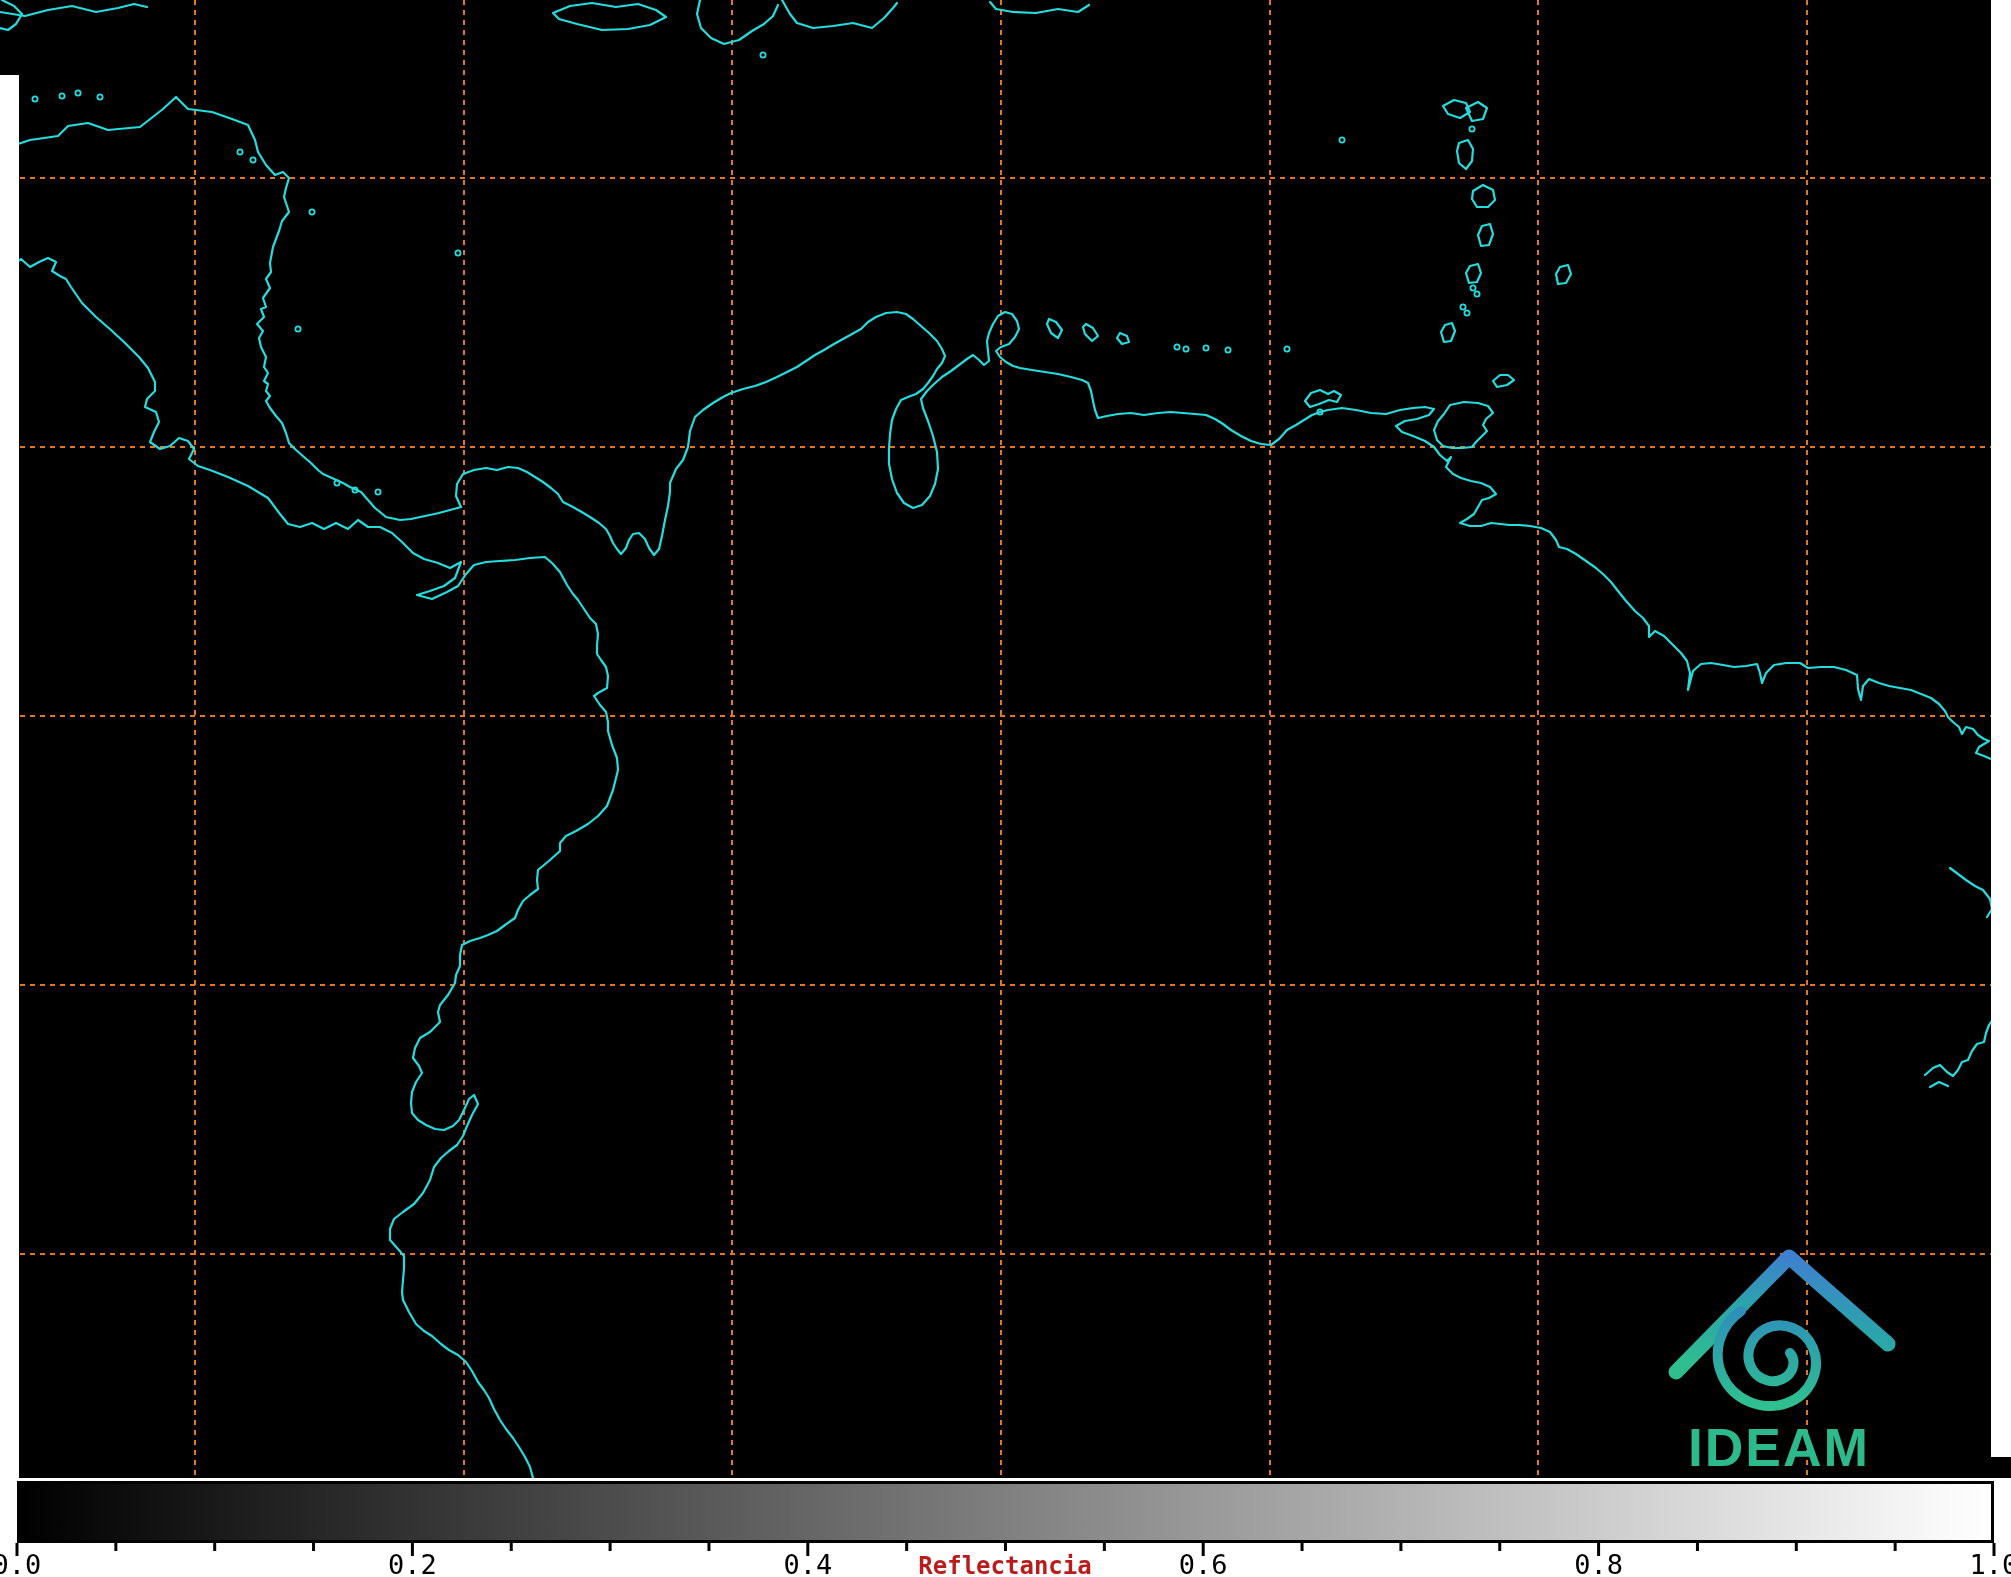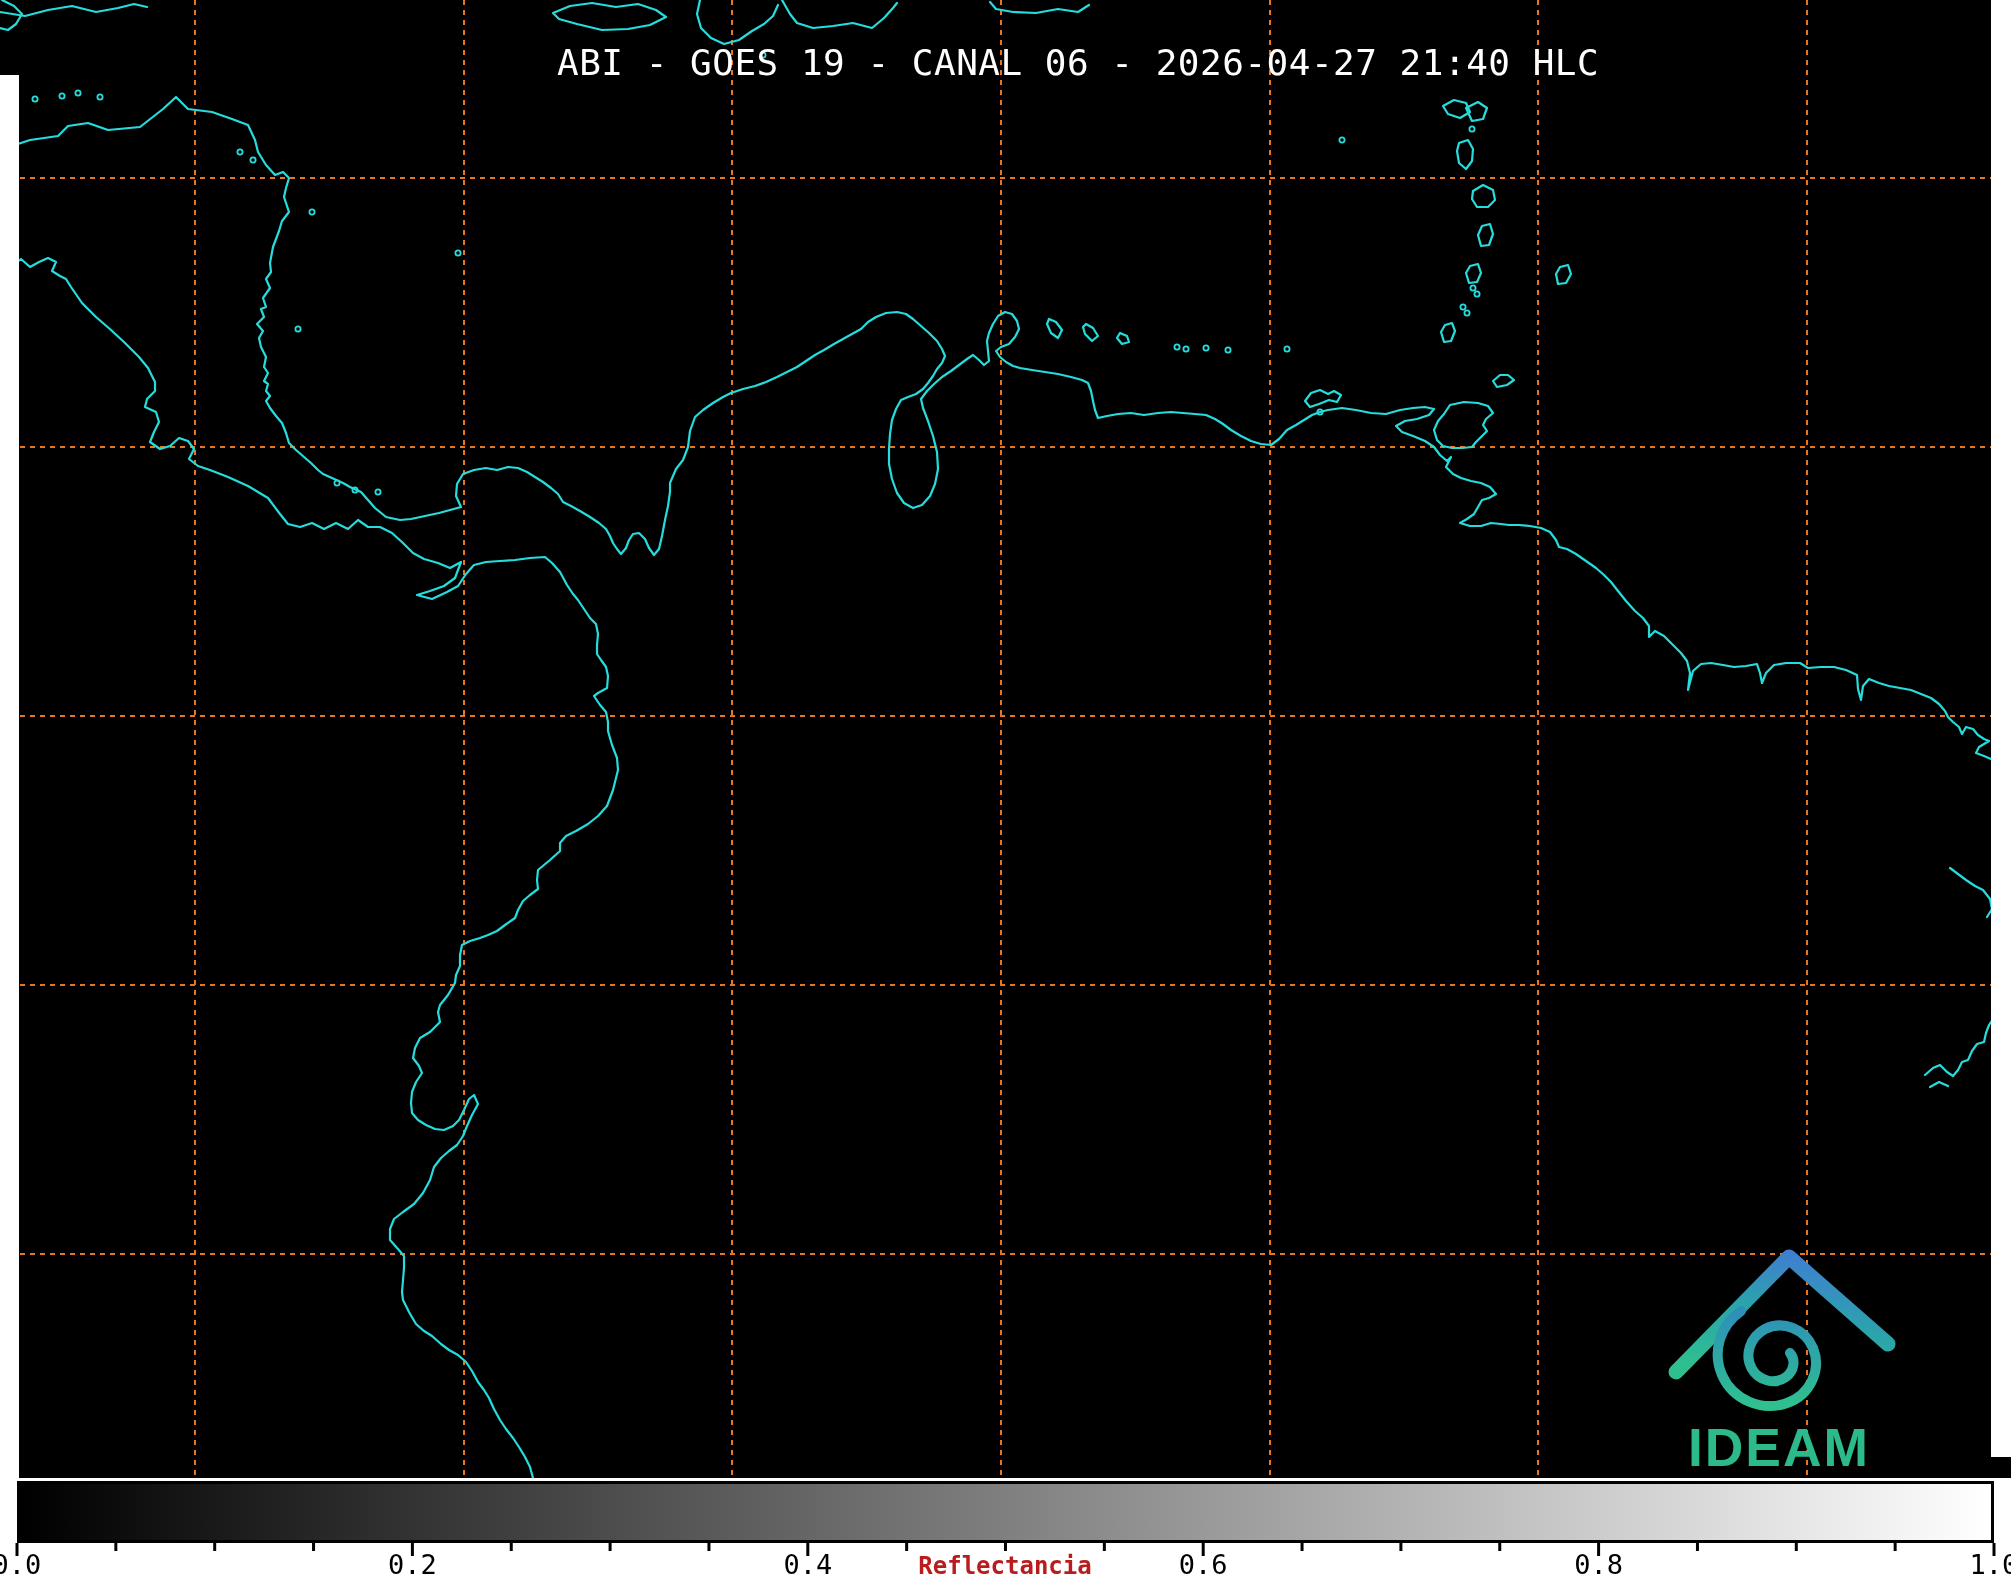--- a/index.html
+++ b/index.html
@@ -113,21 +113,20 @@
                C1733 1400 1762 1412 1787 1403
                C1810 1395 1822 1370 1813 1348
                C1805 1329 1783 1320 1765 1329
                C1750 1337 1744 1355 1752 1369
                C1759 1381 1775 1385 1786 1377
                C1794 1371 1796 1360 1790 1353" fill="none" stroke="url(#lg-spiral)" stroke-width="10" stroke-linecap="round"></path>
       <text x="1688" y="1466" font-family="Liberation Sans, sans-serif" font-size="54" font-weight="bold" letter-spacing="2" textLength="182" lengthAdjust="spacingAndGlyphs" fill="#2cb98b">IDEAM</text>
     </g>
   </svg>
 
-  <div class="map-title">ABI - GOES 19 - CANAL 06 - 2026-04-27 21:40 HLC</div>
 
   <div class="cbar" id="cbar" style="background: linear-gradient(to right, rgb(0, 0, 0), rgb(255, 255, 255));"></div>
   <div class="cbar-label">Reflectancia</div>
   <svg id="cbar-ticks" width="2011" height="16">
       <line x1="17" y1="0" x2="17" y2="13" stroke="#000" stroke-width="3"></line>
       <line x1="115.85000000000001" y1="0" x2="115.85000000000001" y2="8" stroke="#000" stroke-width="3"></line>
       <line x1="214.70000000000002" y1="0" x2="214.70000000000002" y2="8" stroke="#000" stroke-width="3"></line>
       <line x1="313.55000000000007" y1="0" x2="313.55000000000007" y2="8" stroke="#000" stroke-width="3"></line>
       <line x1="412.40000000000003" y1="0" x2="412.40000000000003" y2="13" stroke="#000" stroke-width="3"></line>
       <line x1="511.25" y1="0" x2="511.25" y2="8" stroke="#000" stroke-width="3"></line>

